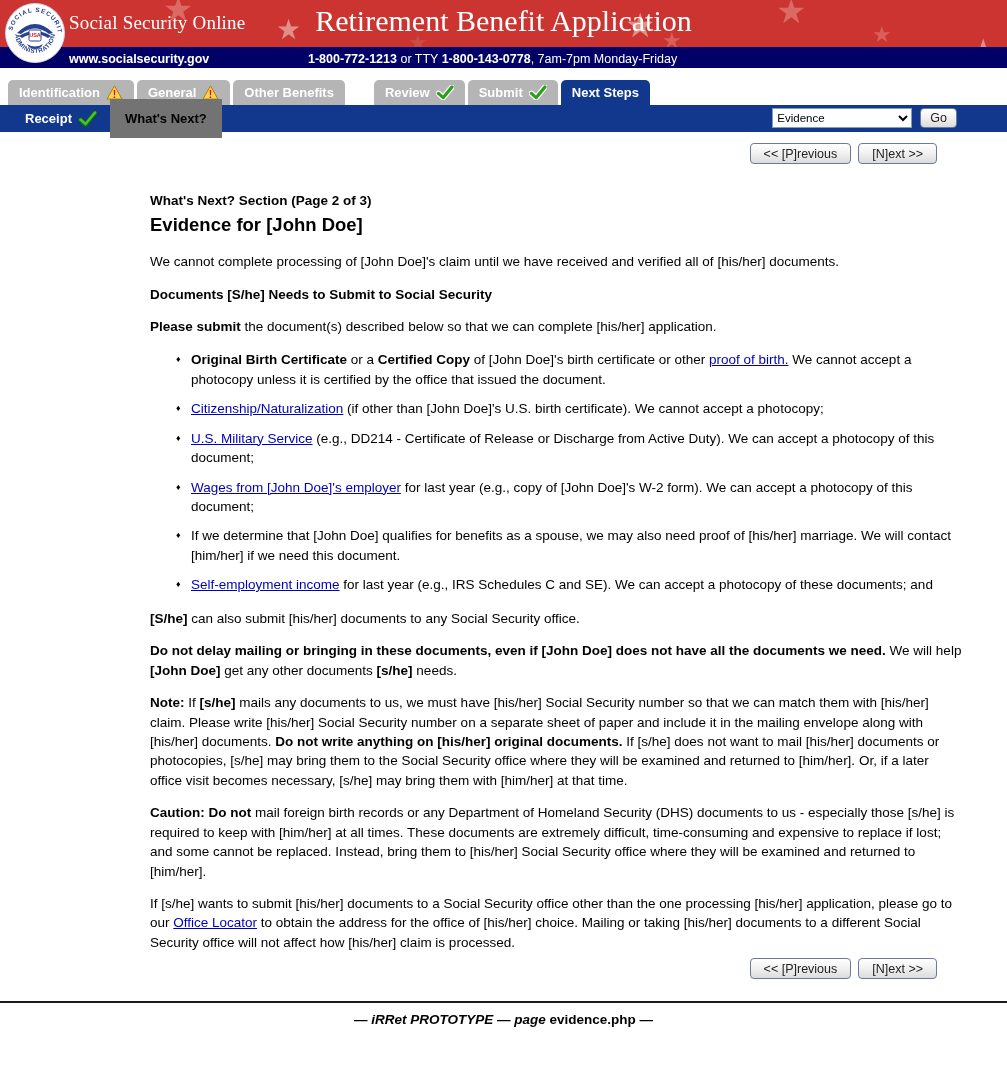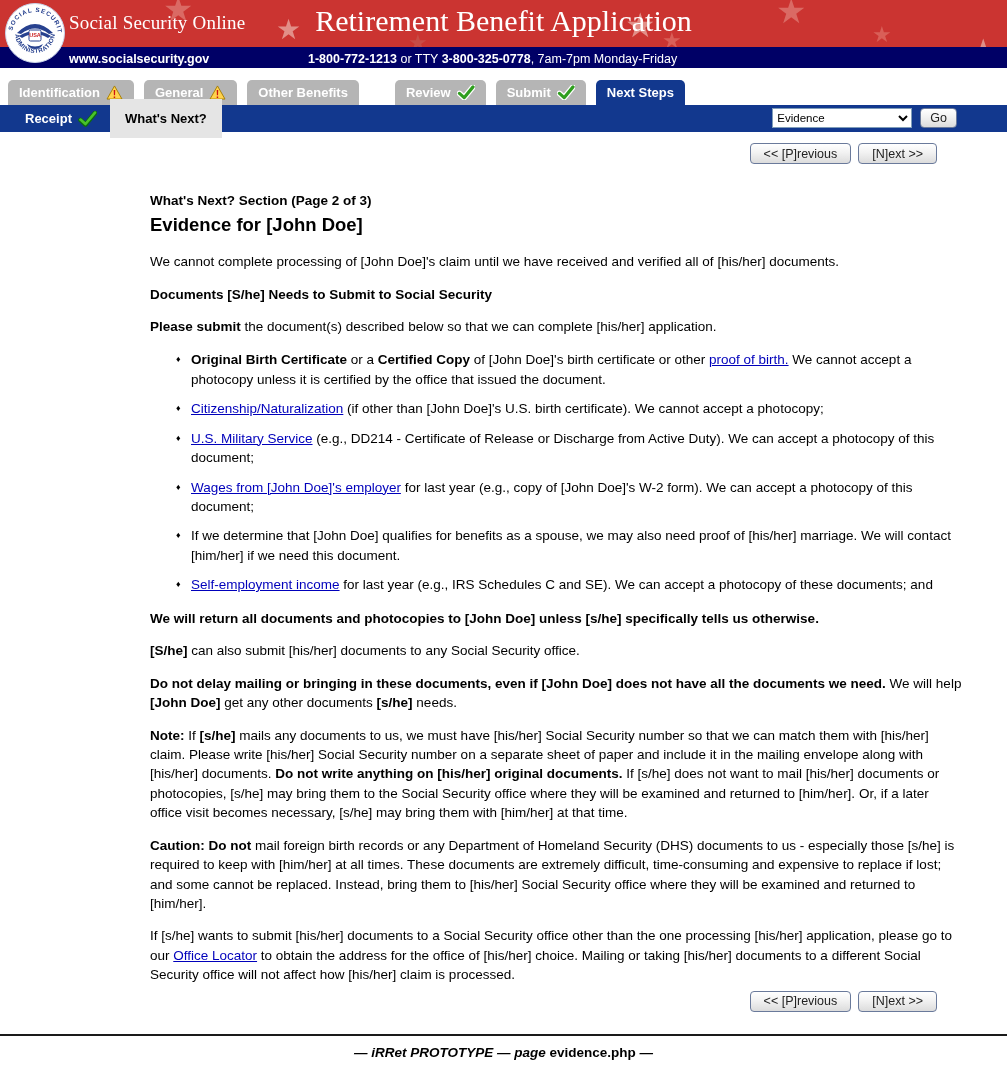--- a/index.html
+++ b/index.html
@@ -28,29 +28,29 @@
   .phone-line { position:absolute; left:308px; top:5px; color:#fff; font-size:12.5px; }
   .seal {
     position:absolute; left:5px; top:3px; width:60px; height:60px; z-index:10;
   }
   .hdr-gap { height:12px; background:#fff; }
   
   .tab-row { height:25px; padding-left:8px; display:flex; align-items:flex-end; background:#fff; }
   .tab {
     height:25px; display:flex; align-items:center; gap:6px; padding:0 11px;
     background:#b5b5b5; color:#fff; font-weight:bold; font-size:13px;
-    border-radius:5px 5px 0 0; margin-right:10px; cursor:pointer; white-space:nowrap;
+    border-radius:5px 5px 0 0; margin-right:3px; cursor:pointer; white-space:nowrap;
   }
   .tab.spaced { margin-left:26px; }
   .tab.active { background:#12388e; }
   .icon { display:inline-flex; align-items:center; }
   
   .subnav { height:27px; background:#12388e; display:flex; align-items:center; position:relative; }
   .subnav-item { display:flex; align-items:center; gap:6px; color:#fff; font-weight:bold; font-size:13px; margin-left:25px; cursor:pointer; }
-  .whats-next-box { background:#e5e5e5; color:#000; font-weight:bold; font-size:13px; padding:12px 15px; margin-left:13px; cursor:pointer; }
+  .whats-next-box { background:#737373; color:#000; font-weight:bold; font-size:13px; padding:12px 15px; margin-left:13px; cursor:pointer; }
   .jump { position:absolute; right:50px; top:3px; display:flex; gap:8px; align-items:center; }
   .jump select {
     width:140px; height:20px; font-size:11.5px; font-family:"Liberation Sans",sans-serif;
     border:1px solid #7f9db9; background:#fff;
   }
   .xp-btn {
     font-family:"Liberation Sans",sans-serif; font-size:12.5px; color:#222;
     background:linear-gradient(180deg,#ffffff 0%,#f2f2f2 45%,#dcdcdc 100%);
     border:1px solid #6a7a9b; border-radius:4px; padding:1px 10px; height:21px; cursor:pointer;
   }
@@ -87,21 +87,21 @@
     <span class="star s3" style="left:625px; top:8px;">★</span>
     <span class="star s2" style="left:662px; top:30px;">★</span>
     <span class="star" style="left:776px; top:-6px;">★</span>
     <span class="star s2" style="left:872px; top:24px;">★</span>
     <span class="star s3" style="left:968px; top:34px;">★</span>
     <div class="site-name">Social Security Online</div>
     <div class="app-title">Retirement Benefit Application</div>
   </div>
   <div class="band-navy">
     <span class="site-url">www.socialsecurity.gov</span>
-    <span class="phone-line"><span class="b">1-800-772-1213</span><span> or TTY </span><span class="b">3-800-325-0778</span><span>, 7am-7pm Monday-Friday</span></span>
+    <span class="phone-line"><span class="b">1-800-772-1213</span><span> or TTY </span><span class="b">1-800-143-0778</span><span>, 7am-7pm Monday-Friday</span></span>
   </div>
 
   <svg class="seal" viewBox="0 0 60 60">
     <circle cx="30" cy="30" r="29.5" fill="#ffffff"></circle>
     <circle cx="30" cy="30" r="29.5" fill="none" stroke="#c9d2e8" stroke-width="1"></circle>
     <defs>
       <path id="arcTop" d="M 7,32 A 23,23 0 1 1 53,32"></path>
       <path id="arcBot" d="M 10,30 A 20,20 0 0 0 50,30"></path>
     </defs>
     <text font-size="6.2" font-weight="bold" fill="#27418f" letter-spacing="1">
@@ -199,21 +199,20 @@
 
   <ul class="doc-list">
     <li><span class="b">Original Birth Certificate</span><span> or a </span><span class="b">Certified Copy</span><span> of [John Doe]'s birth certificate or other </span><a class="lnk" href="#">proof of birth.</a><span> We cannot accept a photocopy unless it is certified by the office that issued the document.</span></li>
     <li><a class="lnk" href="#">Citizenship/Naturalization</a><span> (if other than [John Doe]'s U.S. birth certificate). We cannot accept a photocopy;</span></li>
     <li><a class="lnk" href="#">U.S. Military Service</a><span> (e.g., DD214 - Certificate of Release or Discharge from Active Duty). We can accept a photocopy of this document;</span></li>
     <li><a class="lnk" href="#">Wages from [John Doe]'s employer</a><span> for last year (e.g., copy of [John Doe]'s W-2 form). We can accept a photocopy of this document;</span></li>
     <li><span>If we determine that [John Doe] qualifies for benefits as a spouse, we may also need proof of [his/her] marriage. We will contact [him/her] if we need this document.</span></li>
     <li><a class="lnk" href="#">Self-employment income</a><span> for last year (e.g., IRS Schedules C and SE). We can accept a photocopy of these documents; and</span></li>
   </ul>
 
-  <p class="para"><span class="b">We will return all documents and photocopies to [John Doe] unless [s/he] specifically tells us otherwise.</span></p>
   <p class="para"><span class="b">[S/he]</span><span> can also submit [his/her] documents to any Social Security office.</span></p>
   <p class="para"><span class="b">Do not delay mailing or bringing in these documents, even if [John Doe] does not have all the documents we need.</span><span> We will help </span><span class="b">[John Doe]</span><span> get any other documents </span><span class="b">[s/he]</span><span> needs.</span></p>
   <p class="para"><span class="b">Note:</span><span> If </span><span class="b">[s/he]</span><span> mails any documents to us, we must have [his/her] Social Security number so that we can match them with [his/her] claim. Please write [his/her] Social Security number on a separate sheet of paper and include it in the mailing envelope along with [his/her] documents. </span><span class="b">Do not write anything on [his/her] original documents.</span><span> If [s/he] does not want to mail [his/her] documents or photocopies, [s/he] may bring them to the Social Security office where they will be examined and returned to [him/her]. Or, if a later office visit becomes necessary, [s/he] may bring them with [him/her] at that time.</span></p>
   <p class="para"><span class="b">Caution: Do not</span><span> mail foreign birth records or any Department of Homeland Security (DHS) documents to us - especially those [s/he] is required to keep with [him/her] at all times. These documents are extremely difficult, time-consuming and expensive to replace if lost; and some cannot be replaced. Instead, bring them to [his/her] Social Security office where they will be examined and returned to [him/her].</span></p>
   <p class="para"><span>If [s/he] wants to submit [his/her] documents to a Social Security office other than the one processing [his/her] application, please go to our </span><a class="lnk" href="#">Office Locator</a><span> to obtain the address for the office of [his/her] choice. Mailing or taking [his/her] documents to a different Social Security office will not affect how [his/her] claim is processed.</span></p>
 </div>
 
 <div class="pager bottom">
   <button class="xp-btn">&lt;&lt; [P]revious</button>
   <button class="xp-btn">[N]ext &gt;&gt;</button>

